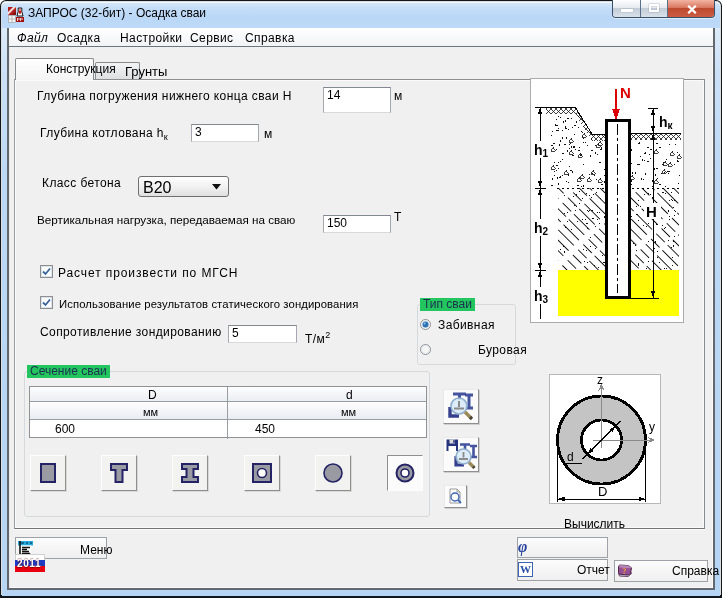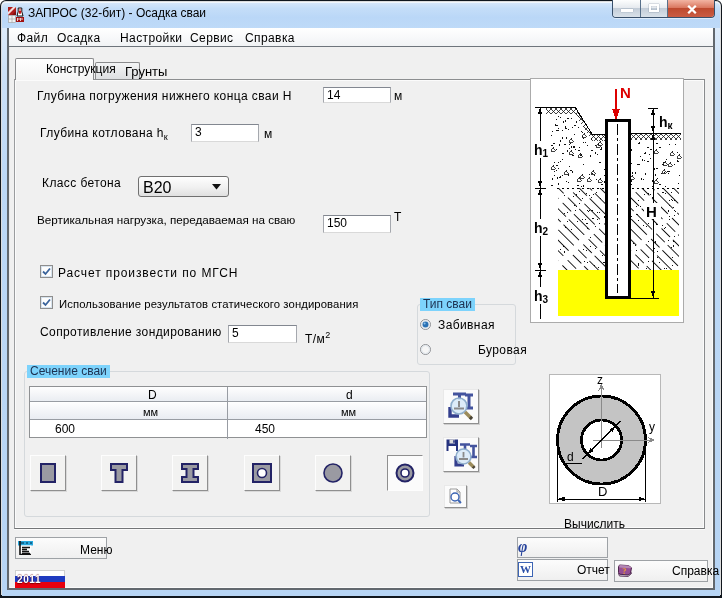--- a/index.html
+++ b/index.html
@@ -1,21 +1,21 @@
 <!DOCTYPE html>
 <html><head><meta charset="utf-8">
 <style>
 * { margin:0; padding:0; box-sizing:border-box; }
 html,body { width:722px; height:598px; overflow:hidden; }
 body { font-family:"Liberation Sans",sans-serif; position:relative; background:#fff; }
 .a { position:absolute; }
 .lbl { position:absolute; font-size:12px; line-height:14px; color:#000; white-space:nowrap; letter-spacing:0.4px; }
 .inp { position:absolute; background:#fff; border:1px solid; border-color:#828790 #A5A8AE #D9D9D9 #A5A8AE; font-family:"Liberation Sans",sans-serif; font-size:12px; line-height:15px; padding-left:3px; color:#000; }
 .gb { position:absolute; border:1px solid #D5D9DC; border-radius:3px; }
-.gb-l { position:absolute; font-size:12px; line-height:13px; color:#1C3050; background:#7dd3fc; padding:0 3px; white-space:nowrap; }
+.gb-l { position:absolute; font-size:12px; line-height:13px; color:#1C3050; background:#22c55e; padding:0 3px; white-space:nowrap; }
 .shb { position:absolute; width:36px; height:36px; background:#F2F2F1; border:1px solid; border-color:#FDFDFD #8F8F8F #8F8F8F #FDFDFD; box-shadow:1px 1px 0 #D9D9D9; }
 .tbt { position:absolute; background:#FBFBFB; border:1px solid; border-color:#E9E9E9 #8F8F8F #8F8F8F #E9E9E9; box-shadow:1px 1px 0 #CFCFCF; }
 .btn { position:absolute; background:linear-gradient(180deg,#FCFCFC,#EFEFEF); border:1px solid #9EA2A6; font-size:12px; color:#000; }
 .btxt { position:absolute; font-size:12px; line-height:14px; color:#000; white-space:nowrap;margin-left:24px; }
 </style></head>
 <body>
 
 <div class="a" style="left:0;top:0;width:722px;height:598px;background:#10161D;border-radius:6px 6px 0 0;"></div>
 <div class="a" style="left:1px;top:1px;width:720px;height:594px;border-radius:5px 5px 0 0;background:rgba(255,255,255,.85);"></div>
 <div class="a" style="left:2px;top:2px;width:718px;height:594px;border-radius:4px 4px 0 0;background:linear-gradient(180deg,#E7F1FB 0%,#CBE0F7 12%,#BCD8F6 30%,#B6D4F4 100%);"></div>
@@ -45,35 +45,35 @@
  <div style="flex:1;height:100%;background:linear-gradient(180deg,#F2B4A2 0%,#DA7860 45%,#BE4A2F 50%,#CA5C44 100%);position:relative;">
   <svg style="position:absolute;left:19px;top:5px" width="10" height="9" viewBox="0 0 10 9">
         <path d="M1.2 0.8 L8.8 8.2 M8.8 0.8 L1.2 8.2" stroke="#FFF" stroke-width="2.3"></path>
       </svg>
  </div>
 </div>
 
 <div class="a" style="left:7px;top:28px;width:708px;height:562px;background:#F0F0F0;border:2px solid #62686E;border-top:none;box-shadow:inset 1px 0 0 #E8E8E8, inset -1px 0 0 #FAFAFA, inset 0 -1px 0 #FAFAFA;"></div>
 
 <div class="a" style="left:9px;top:28px;width:704px;height:19px;background:linear-gradient(180deg,#FFFFFF,#F1F3F5);border-bottom:1px solid #6E757C;"></div>
-<div class="lbl" style="left:17px;top:31px;">Файл</div>
+<div class="lbl" style="left:17px;top:31px;font-style:italic;">Файл</div>
 <div class="lbl" style="left:57px;top:31px;">Осадка</div>
 <div class="lbl" style="left:120px;top:31px;">Настройки</div>
 <div class="lbl" style="left:190px;top:31px;">Сервис</div>
 <div class="lbl" style="left:245px;top:31px;">Справка</div>
 
 <div class="a" style="left:14px;top:79px;width:691px;height:450px;background:#F0F0F0;border:1px solid;border-color:#8C8E90 #898B8D #737577 #9A9C9E;box-shadow:inset 1px 1px 0 #FBFBFB, inset -1px -1px 0 #FBFBFB, 0 1px 0 #FAFAFA;"></div>
 
 <div class="a" style="left:95px;top:62px;width:45px;height:17px;background:linear-gradient(180deg,#F3F4F5,#DDDFE1);border:1px solid #898A8C;border-bottom:none;border-radius:2px 2px 0 0;"></div>
 <div class="btxt" style="left:101px;top:65px;font-size:13px;">Грунты</div>
 <div class="a" style="left:15px;top:58px;width:79px;height:22px;background:linear-gradient(180deg,#FEFEFE,#F4F4F4);border:1px solid #898A8C;border-bottom:none;border-radius:2px 2px 0 0;"></div>
 <div class="btxt" style="left:22px;top:62px;">Конструкция</div>
 
 <div class="lbl" style="left:37px;top:89px;">Глубина погружения нижнего конца сваи Н</div>
-<div class="inp" style="left:323px;top:87px;width:68px;height:16px;">14</div>
+<div class="inp" style="left:323px;top:87px;width:68px;height:26px;">14</div>
 <div class="lbl" style="left:394px;top:89px;">м</div>
 <div class="lbl" style="left:40px;top:126px;">Глубина котлована h<sub style="font-size:9px;">к</sub></div>
 <div class="inp" style="left:191px;top:124px;width:68px;height:18px;">3</div>
 <div class="lbl" style="left:264px;top:127px;">м</div>
 <div class="lbl" style="left:42px;top:176px;">Класс бетона</div>
 <div class="a" style="left:138px;top:176px;width:91px;height:21px;background:linear-gradient(180deg,#FEFEFE,#F0F0F0 55%,#E0E0E0);border:1px solid #707070;border-radius:3px;">
  <div style="position:absolute;left:4px;top:2px;font-size:16px;">В20</div>
  <svg style="position:absolute;right:7px;top:7px" width="9" height="6" viewBox="0 0 9 6">
       <path d="M0 0 L9 0 L4.5 5.5 Z" fill="#111"></path>
     </svg>
@@ -573,21 +573,21 @@
 <div class="btn" style="left:15px;top:537px;width:92px;height:22px;"></div>
 <svg class="a" style="left:17px;top:540px;" width="17" height="15" viewBox="0 0 17 15">
  <rect x="1" y="1" width="15" height="4.5" fill="#29A8DE"></rect>
  <path d="M4 3 h3 M9 3 h2 M13 3 h2" stroke="#0A567C" stroke-width="1.4"></path>
  <rect x="3" y="5.5" width="11" height="9" fill="#fff"></rect>
  <path d="M3 1 V14.5 H14" stroke="#111" stroke-width="1.6" fill="none"></path>
  <path d="M5 7.5 h8 M5 9.5 h5 M5 11.5 h7 M5 13.5 h8" stroke="#111" stroke-width="1.3"></path>
 </svg>
 <div class="btxt" style="left:56px;top:543px;">Меню</div>
 
-<div class="a" style="left:15px;top:570px;width:50px;height:18px;border-radius:8px;">
+<div class="a" style="left:15px;top:554px;width:30px;height:18px;border-radius:8px;">
  <div style="position:absolute;left:0;top:0;width:100%;height:6px;background:#fff;border:1px solid #D0D0D0;border-bottom:none;"></div>
  <div style="position:absolute;left:0;top:6px;width:100%;height:6px;background:#1F3BC0;"></div>
  <div style="position:absolute;left:0;top:12px;width:100%;height:6px;background:#E8000E;"></div>
  <div style="position:absolute;left:2px;top:4px;font-size:10px;font-weight:bold;color:#fff;letter-spacing:0.6px;text-shadow:0 1px 1px rgba(100,0,0,.75), 0 -1px 1px rgba(100,0,0,.4);">2011</div>
 </div>
 
 <div class="btn" style="left:517px;top:537px;width:91px;height:21px;"></div>
 <div class="a" style="left:518px;top:538px;width:14px;height:18px;font-family:'Liberation Serif',serif;font-style:italic;font-weight:bold;font-size:16px;color:#24419B;">φ</div>
 <div class="btxt" style="left:540px;top:517px;">Вычислить</div>
 

